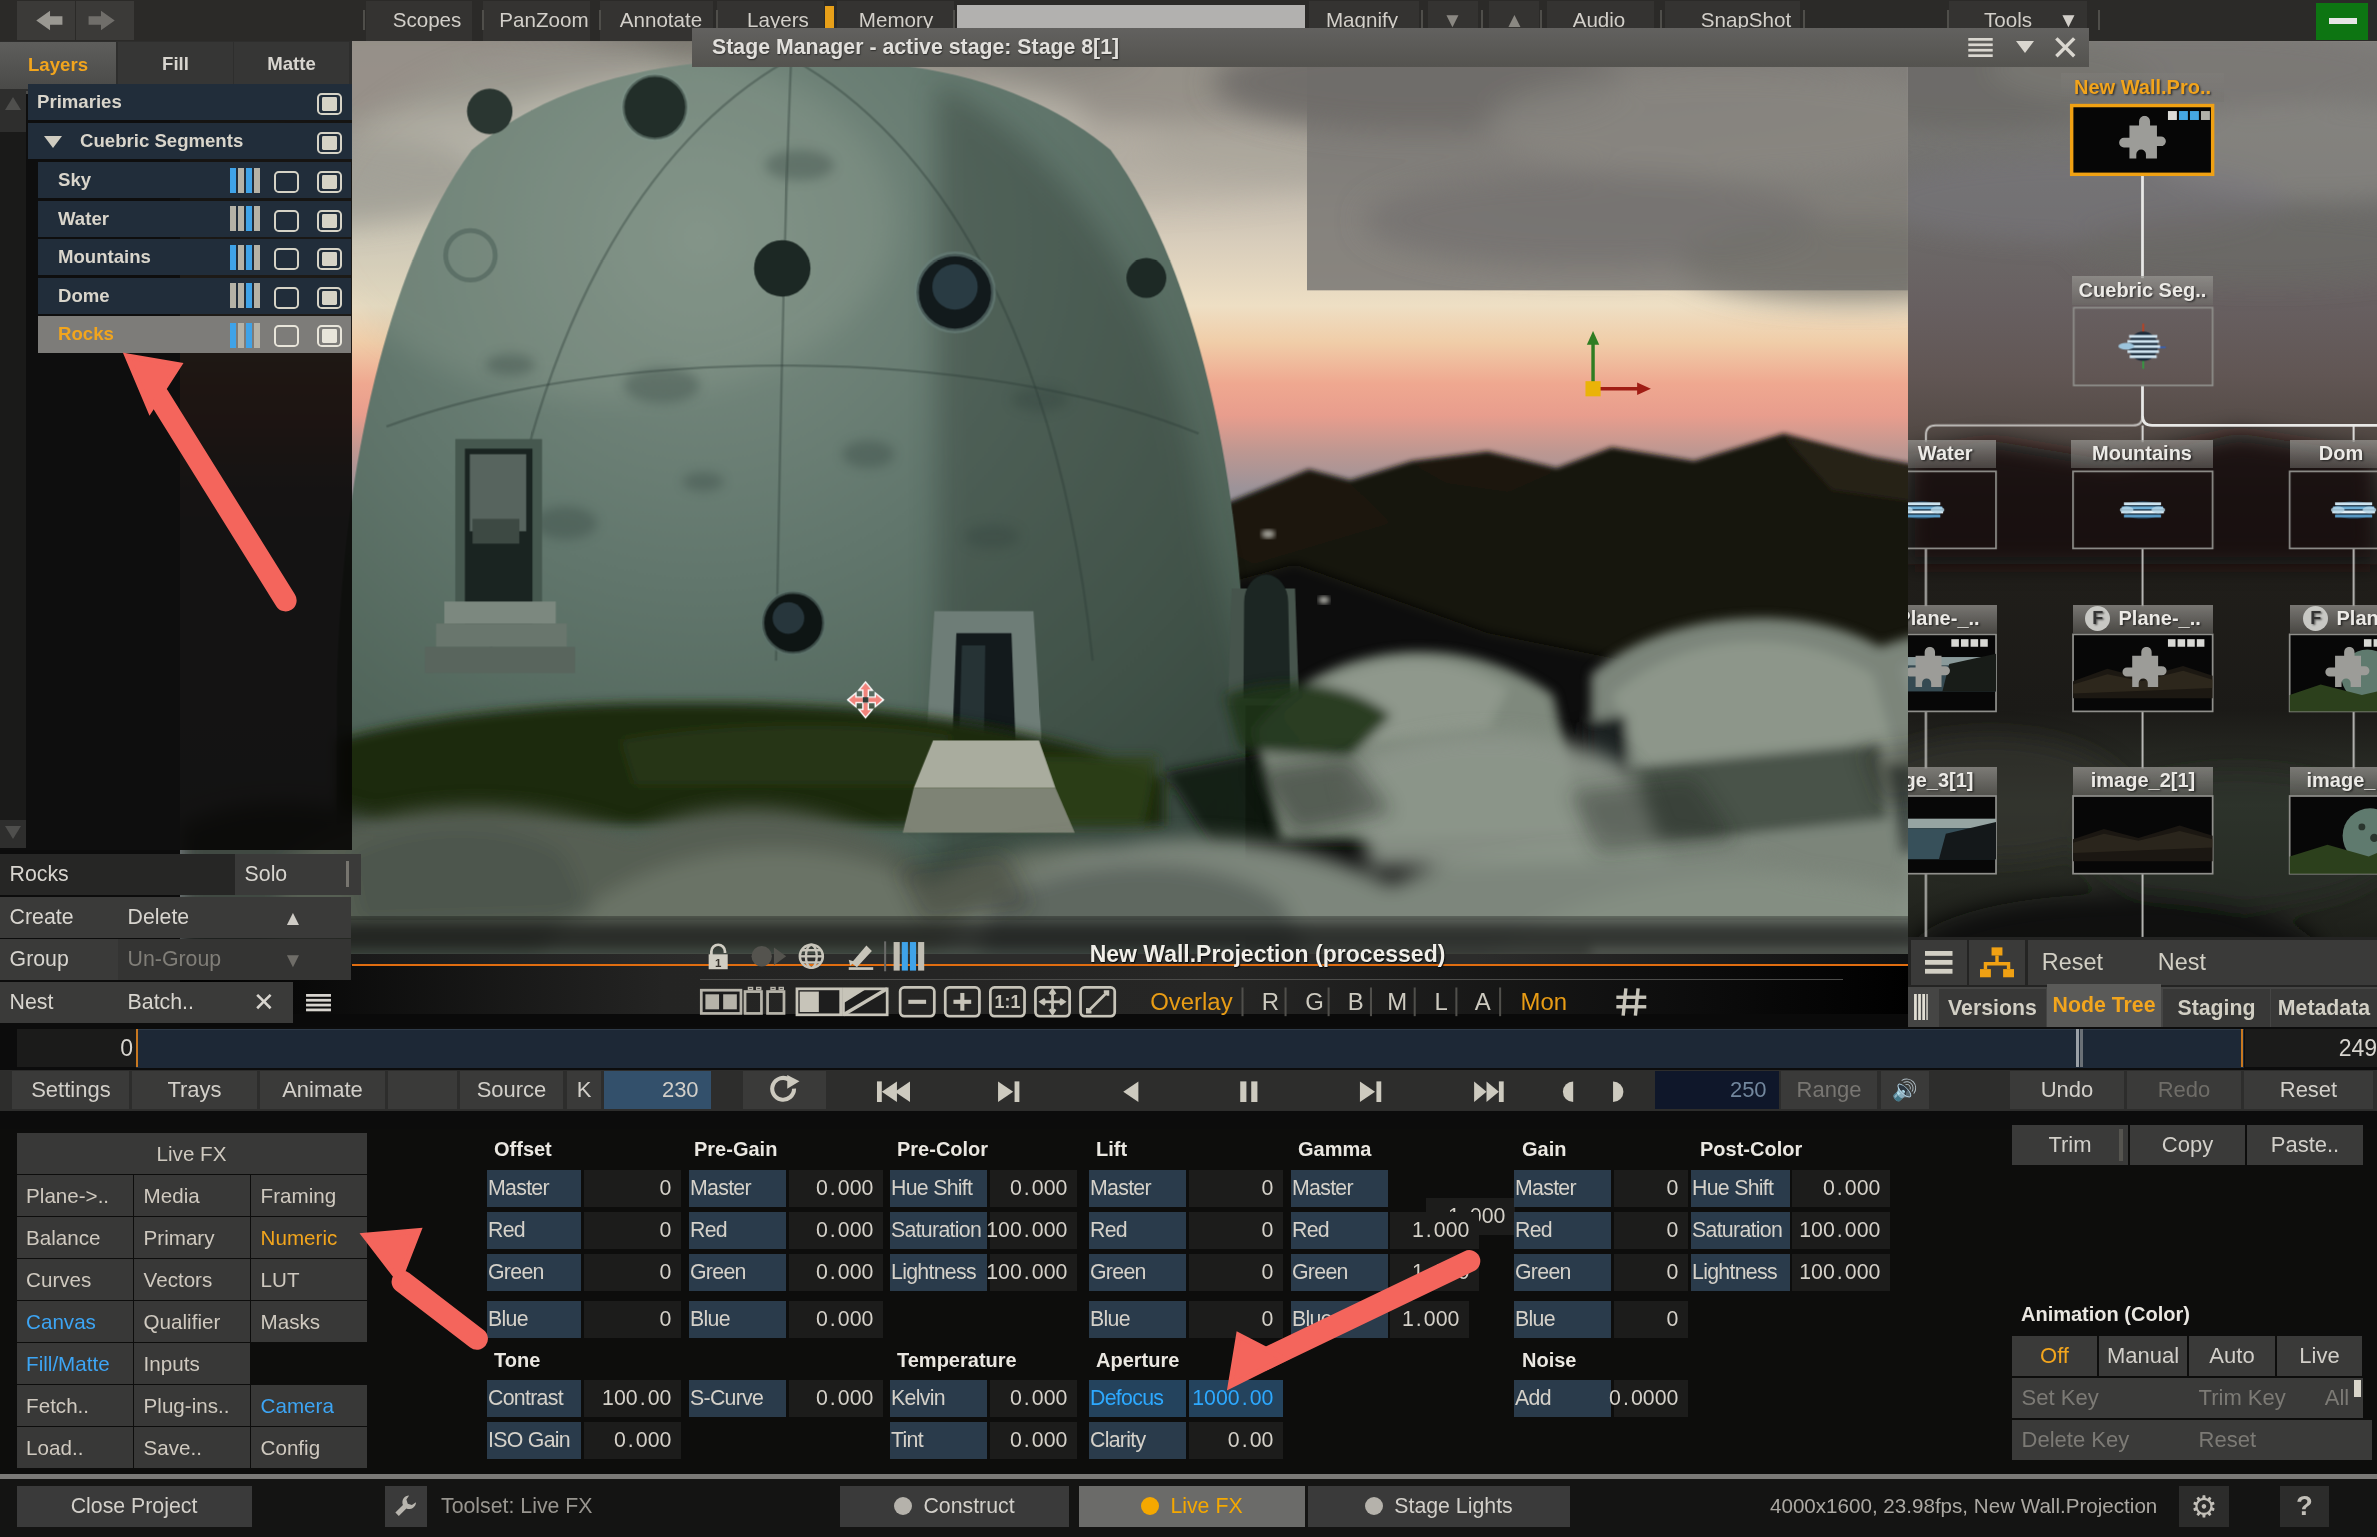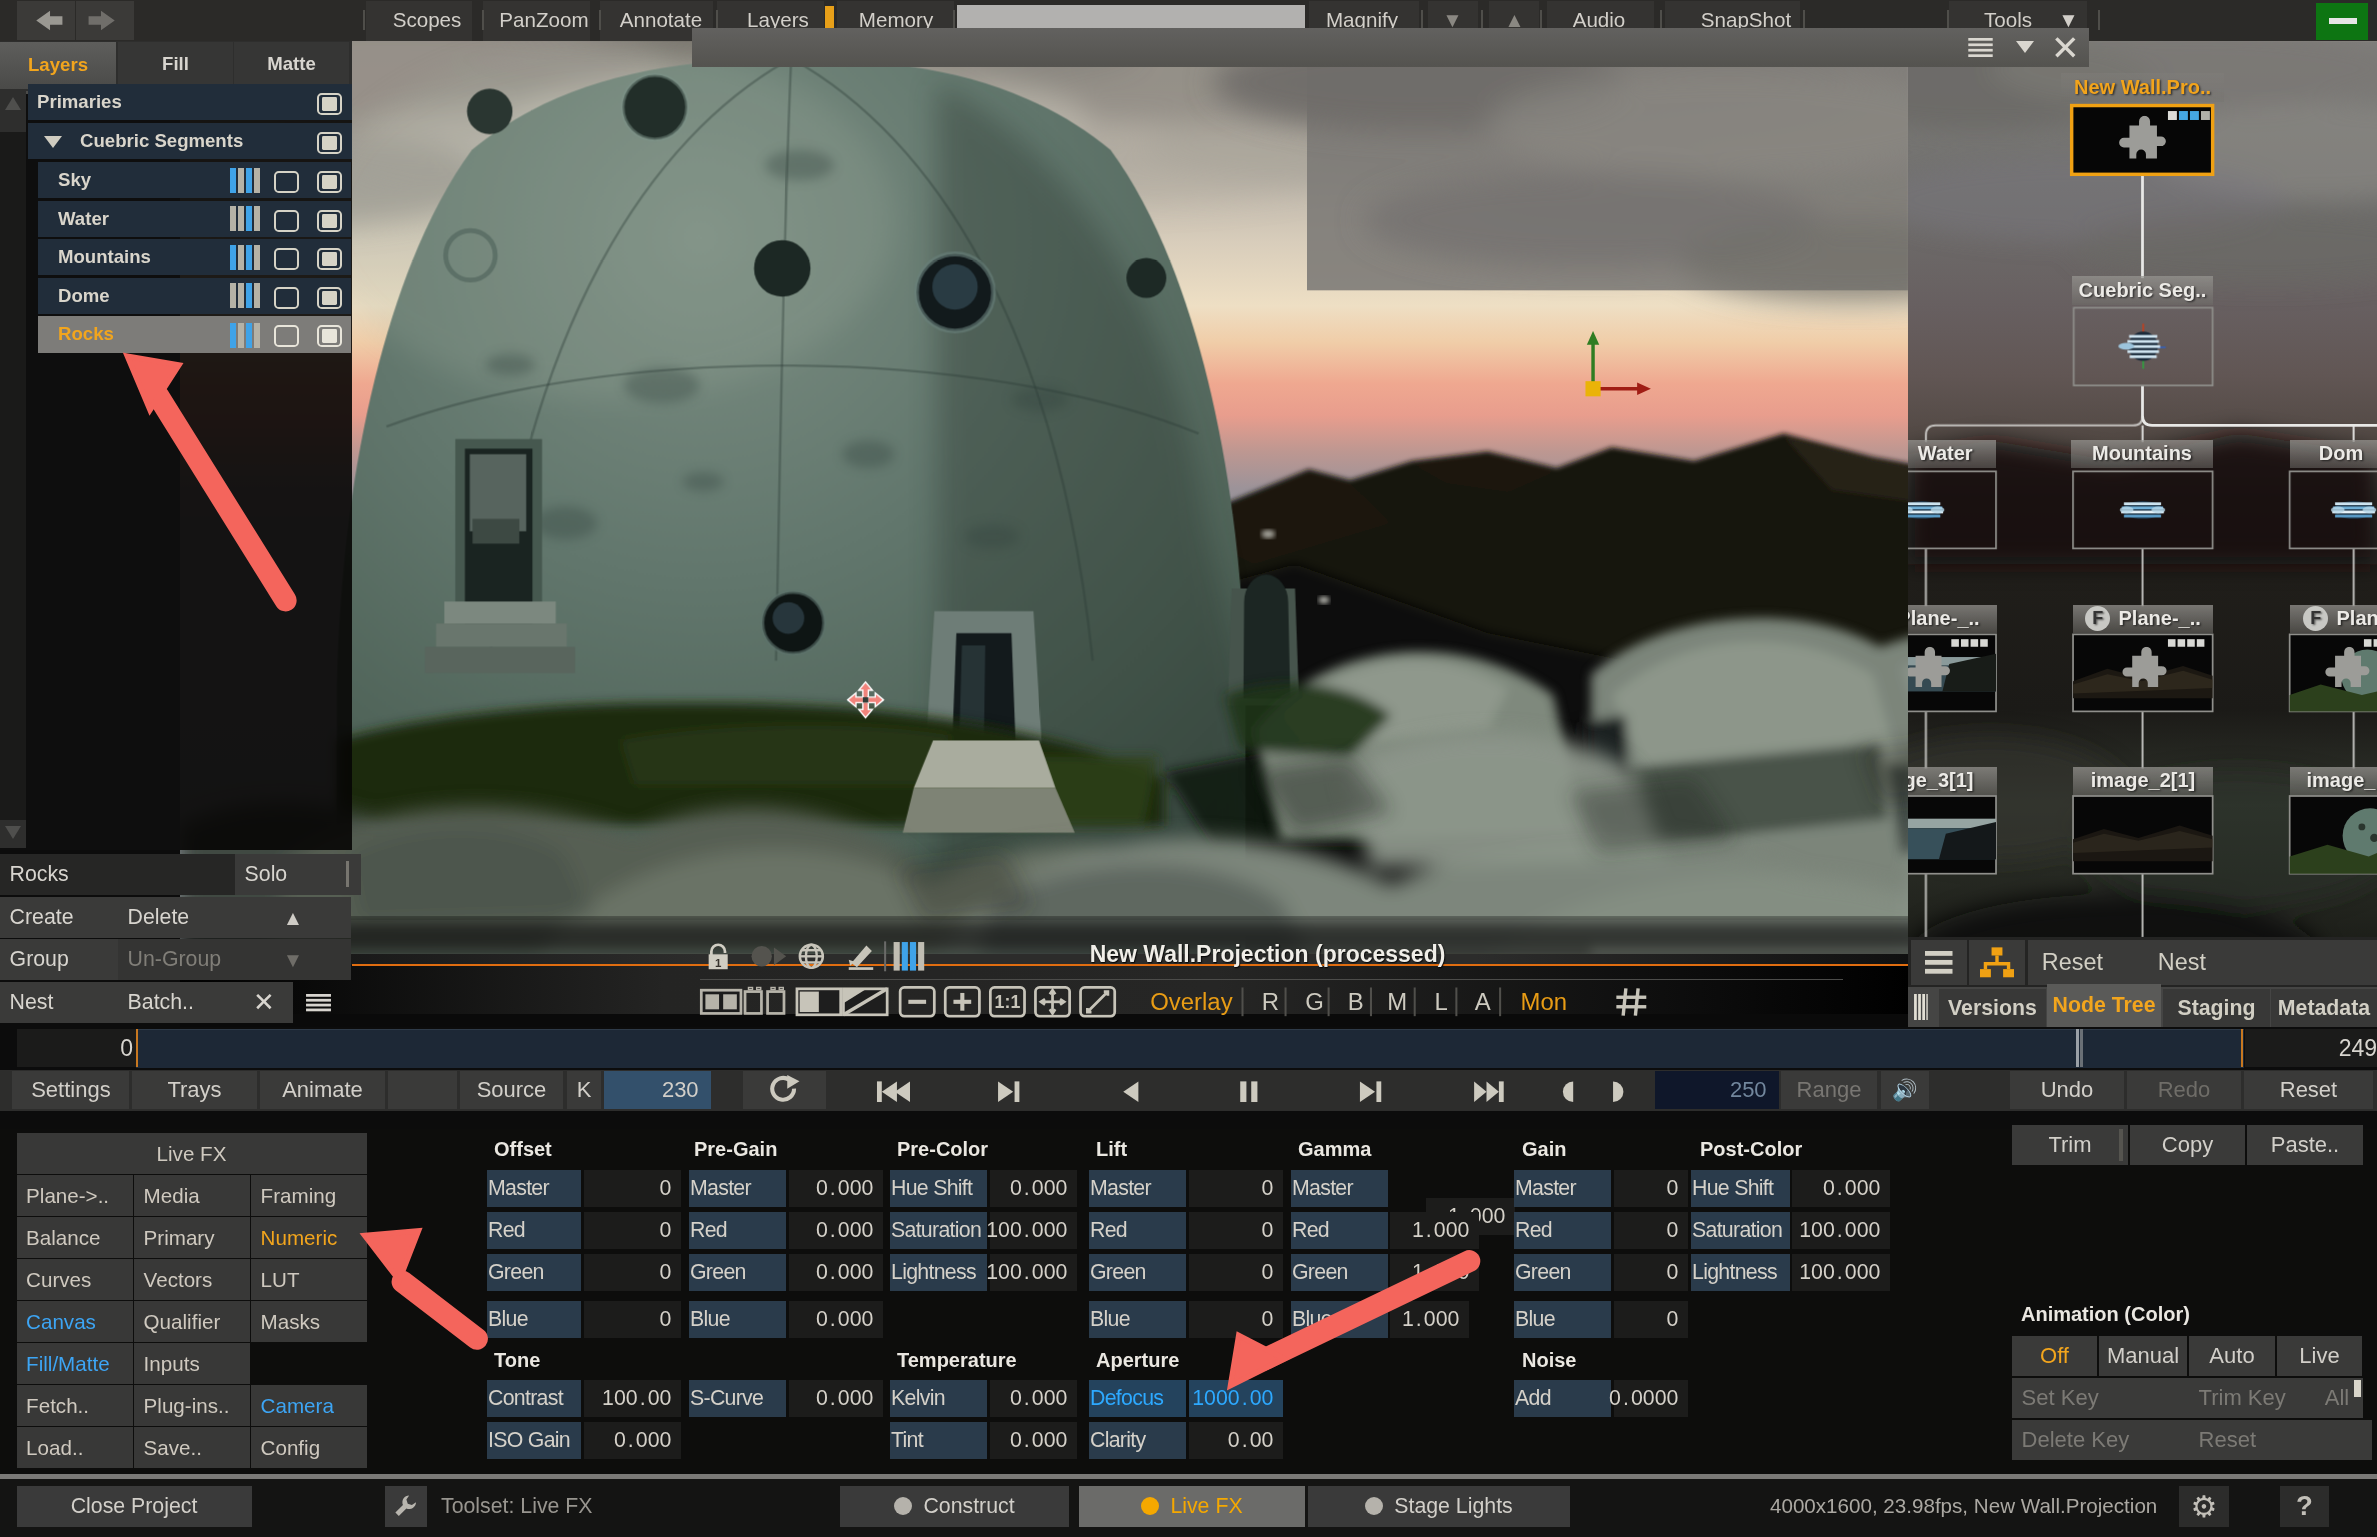--- a/index.html
+++ b/index.html
@@ -578,20 +578,21 @@
     <g fill="#d8d5cf">
           <rect x="0" y="0" width="36" height="4"></rect>
           <rect x="0" y="7" width="36" height="4"></rect>
           <rect x="0" y="14" width="36" height="4"></rect>
           <rect x="0" y="21" width="36" height="4"></rect>
         </g>
   </svg>
 </div>
 
 <div class="abs" style="left:692px;top:28px;width:1397px;height:39px;background:linear-gradient(#62615f,#54534f);z-index:8;"></div>
+<div class="abs" style="left:712px;top:28px;height:39px;display:flex;align-items:center;color:#e2e0dc;font-size:21.3px;font-weight:bold;text-shadow:0.7px 1.4px 1.4px rgba(0,0,0,0.5);z-index:9;">Stage Manager - active stage: Stage 8[1]</div>
 <svg class="abs" style="left:1968px;top:38px;z-index:9;" width="25" height="19" viewBox="0 0 36 28">
   <g fill="#dad7d0">
         <rect width="36" height="4"></rect>
         <rect y="8" width="36" height="4"></rect>
         <rect y="16" width="36" height="4"></rect>
         <rect y="24" width="36" height="4"></rect>
       </g>
 </svg>
 <div class="abs" style="left:2016px;top:41px;width:0;height:0;border-left:9.6px solid transparent;border-right:9.6px solid transparent;border-top:12.4px solid #dad7d0;z-index:9;"></div>
 <svg class="abs" style="left:2055px;top:37px;z-index:9;" width="20.6" height="20.6" viewBox="0 0 30 30">

